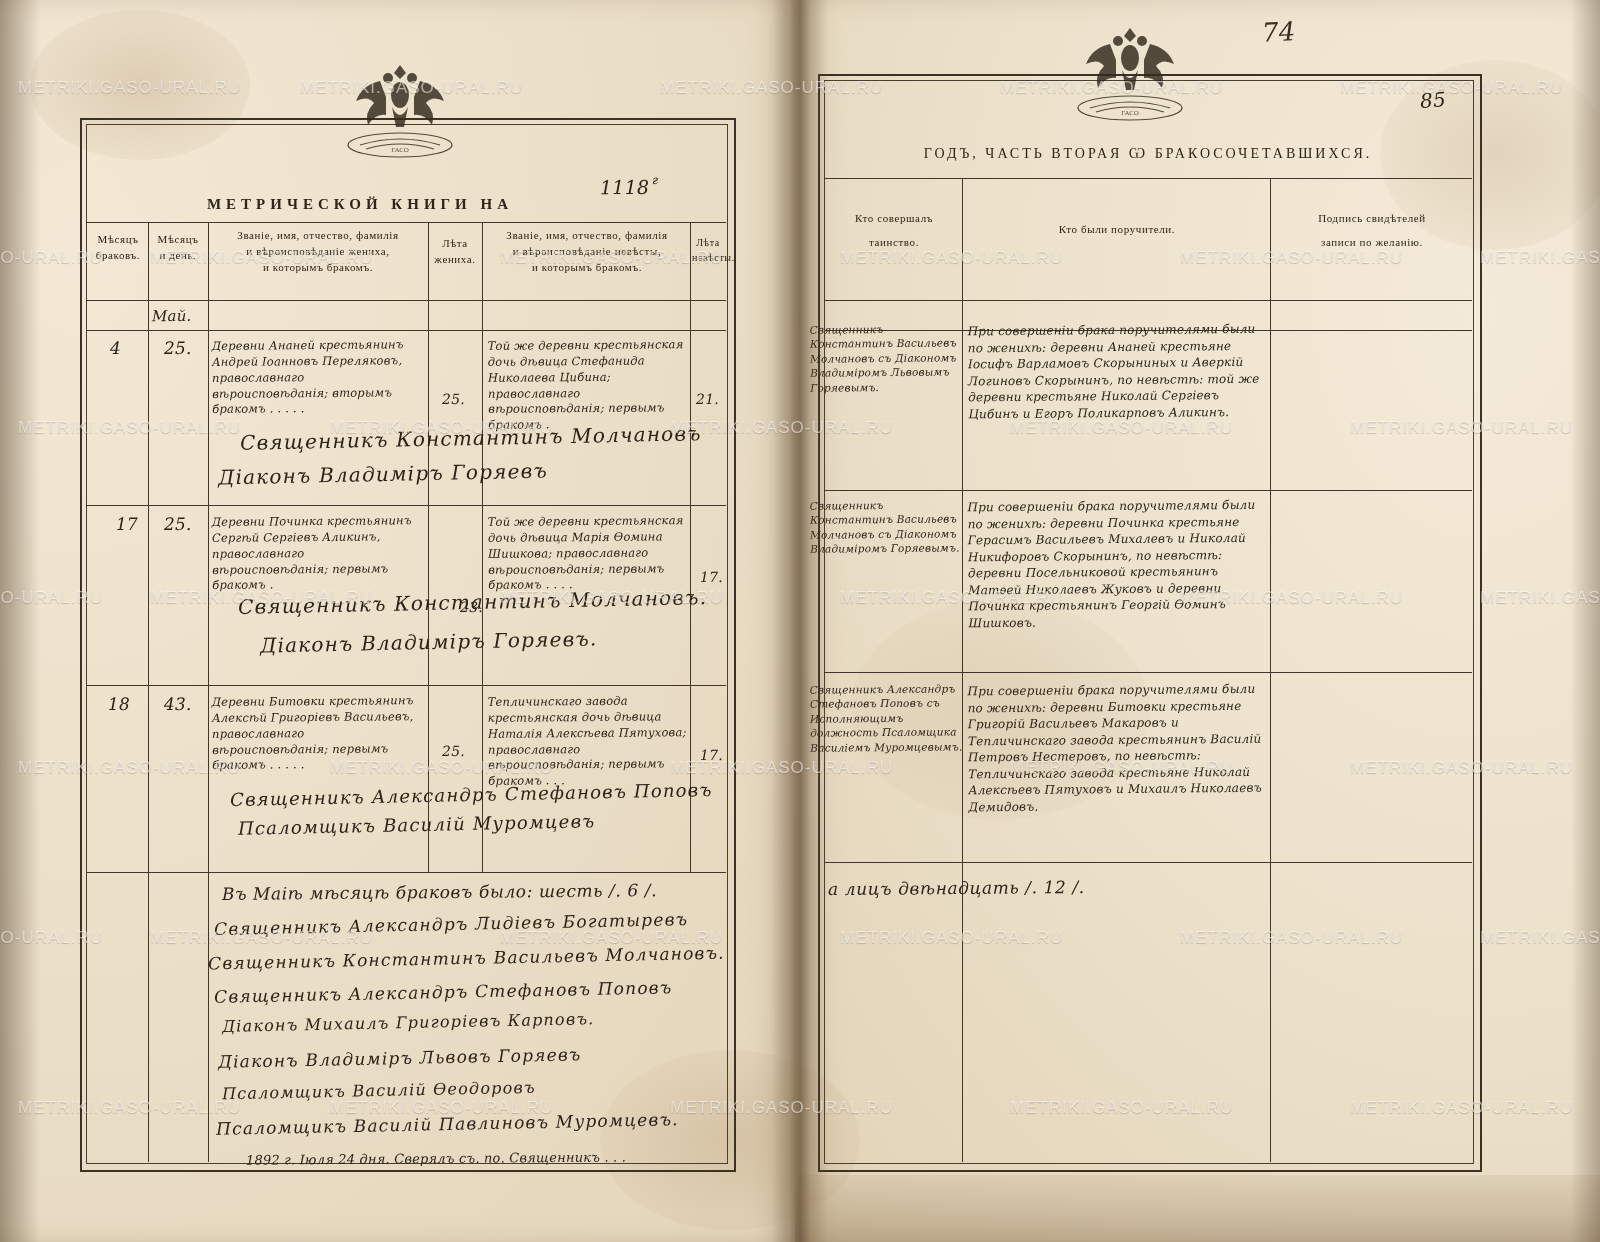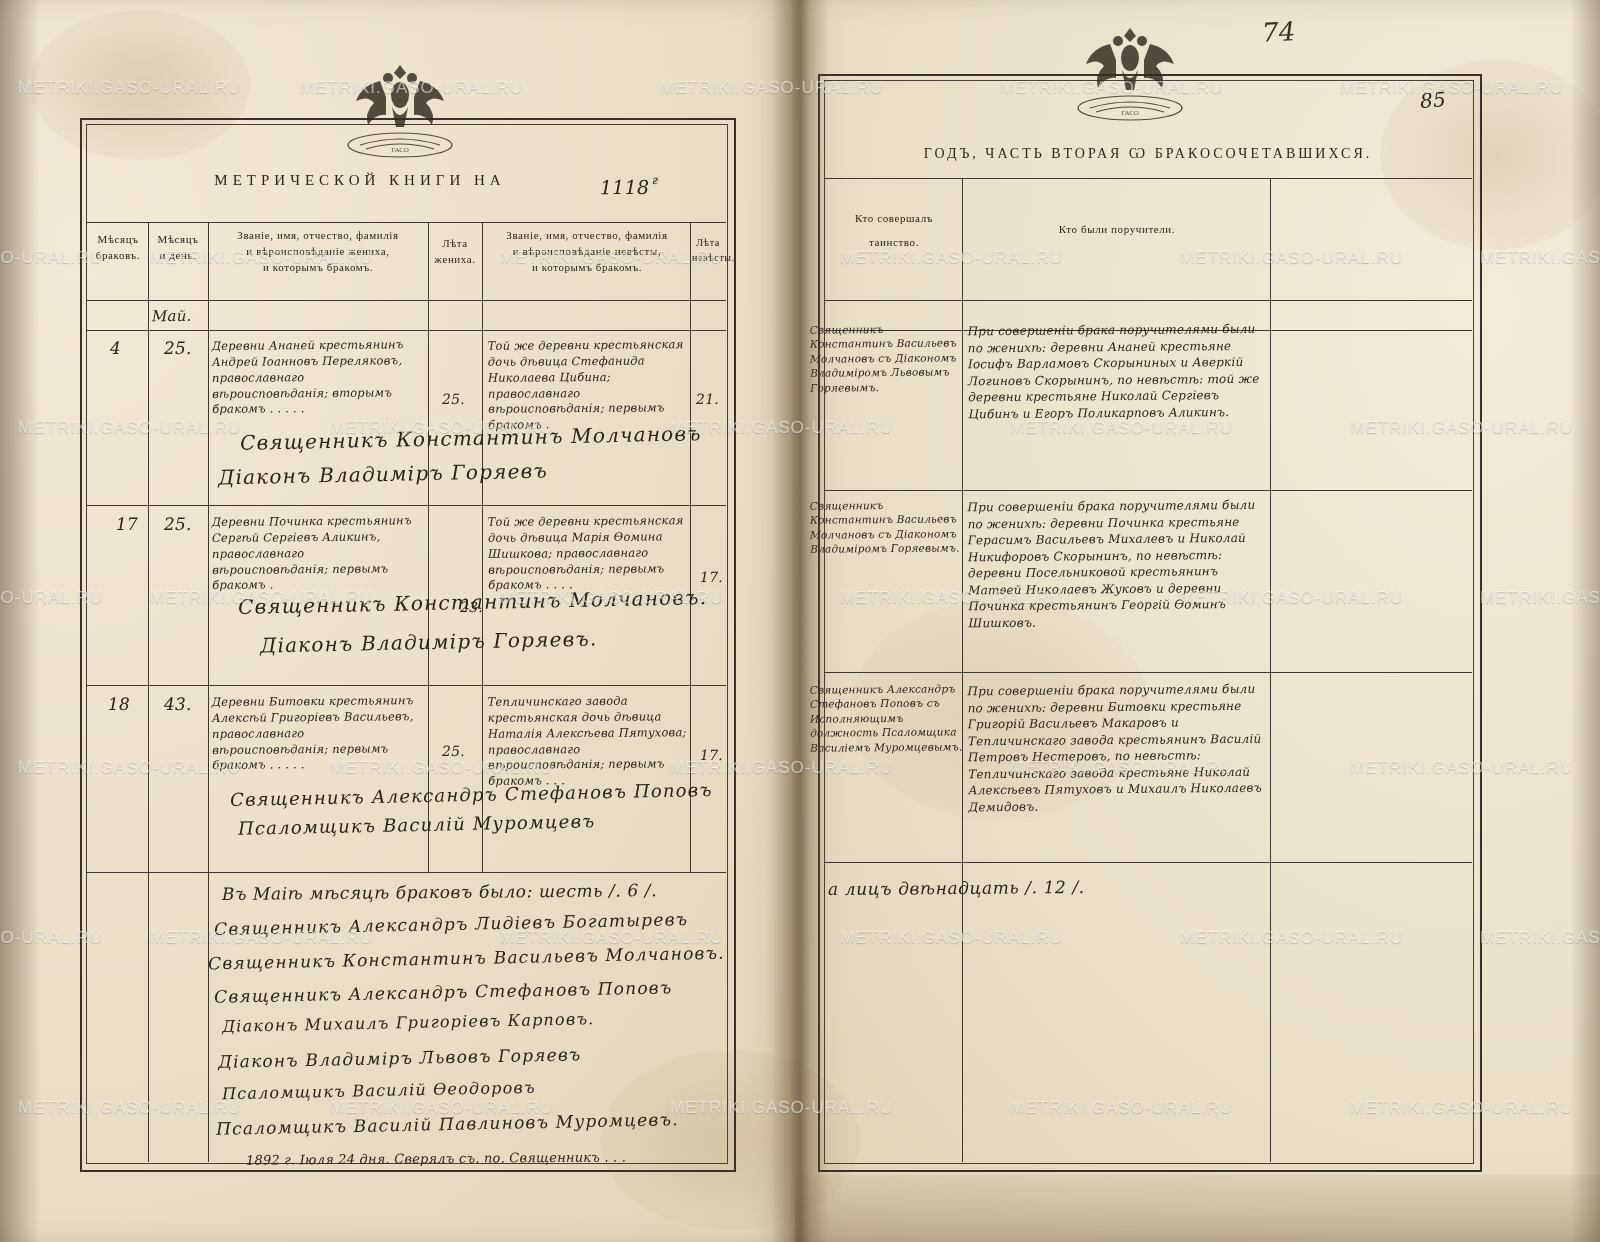--- a/index.html
+++ b/index.html
@@ -197,21 +197,21 @@
       <circle cx="48" cy="33" r="5"></circle>
       <circle cx="72" cy="33" r="5"></circle>
     </g>
     <text x="60" y="107" font-size="7" text-anchor="middle" fill="#3a2f20" font-family="Liberation Serif, serif">ГАСО</text>
   </svg>
 
   <div class="frame" style="left:80px;top:118px;width:652px;height:1050px;"></div>
   <div class="frame inner" style="left:86px;top:124px;width:640px;height:1038px;border-color:#4a3e30;"></div>
 
   <div class="hline" style="left:86px;top:222px;width:640px;"></div>
-  <div class="hdr big" style="left:150px;top:170px;width:420px;">МЕТРИЧЕСКОЙ КНИГИ НА</div>
+  <div class="hdr big" style="left:150px;top:194px;width:420px;font-weight:bold;">МЕТРИЧЕСКОЙ КНИГИ НА</div>
   <div class="hs year" style="left:600px;top:174px;">1118</div>
   <div class="hs" style="left:652px;top:172px;font-size:12px;">г</div>
 
   <div class="hline" style="left:86px;top:300px;width:640px;"></div>
 
   <div class="vline" style="left:148px;top:222px;height:940px;"></div>
   <div class="vline" style="left:208px;top:222px;height:940px;"></div>
   <div class="vline" style="left:428px;top:222px;height:650px;"></div>
   <div class="vline" style="left:482px;top:222px;height:650px;"></div>
   <div class="vline" style="left:690px;top:222px;height:650px;"></div>
@@ -307,20 +307,22 @@
   <div class="vline" style="left:1270px;top:178px;height:984px;"></div>
 
   <div class="hline" style="left:824px;top:330px;width:648px;"></div>
   <div class="hline" style="left:824px;top:490px;width:648px;"></div>
   <div class="hline" style="left:824px;top:672px;width:648px;"></div>
   <div class="hline" style="left:824px;top:862px;width:648px;"></div>
 
   <div class="hdr" style="left:828px;top:206px;width:132px;white-space:pre-line;line-height:2.2;">Кто совершалъ
 таинство.</div>
   <div class="hdr" style="left:966px;top:222px;width:302px;">Кто были поручители.</div>
+  <div class="hdr" style="left:1274px;top:206px;width:196px;white-space:pre-line;line-height:2.2;">Подпись свидѣтелей
+записи по желанію.</div>
 
   <div class="hs small" style="left:810px;top:322px;width:158px;font-size:10.5px;">Священникъ Константинъ Васильевъ Молчановъ съ Діакономъ Владиміромъ Львовымъ Горяевымъ.</div>
   <div class="hs small" style="left:968px;top:322px;width:298px;font-size:12px;">При совершеніи брака поручителями были по женихѣ: деревни Ананей крестьяне Іосифъ Варламовъ Скорыниных и Аверкій Логиновъ Скорынинъ, по невѣстѣ: той же деревни крестьяне Николай Сергіевъ Цибинъ и Егоръ Поликарповъ Аликинъ.</div>
 
   <div class="hs small" style="left:810px;top:498px;width:158px;font-size:10.5px;">Священникъ Константинъ Васильевъ Молчановъ съ Діакономъ Владиміромъ Горяевымъ.</div>
   <div class="hs small" style="left:968px;top:498px;width:298px;font-size:12px;">При совершеніи брака поручителями были по женихѣ: деревни Починка крестьяне Герасимъ Васильевъ Михалевъ и Николай Никифоровъ Скорынинъ, по невѣстѣ: деревни Посельниковой крестьянинъ Матѳей Николаевъ Жуковъ и деревни Починка крестьянинъ Георгій Ѳоминъ Шишковъ.</div>
 
   <div class="hs small" style="left:810px;top:682px;width:158px;font-size:10.5px;">Священникъ Александръ Стефановъ Поповъ съ Исполняющимъ должность Псаломщика Василіемъ Муромцевымъ.</div>
   <div class="hs small" style="left:968px;top:682px;width:298px;font-size:12px;">При совершеніи брака поручителями были по женихѣ: деревни Битовки крестьяне Григорій Васильевъ Макаровъ и Тепличинскаго завода крестьянинъ Василій Петровъ Нестеровъ, по невѣстѣ: Тепличинскаго завода крестьяне Николай Алексѣевъ Пятуховъ и Михаилъ Николаевъ Демидовъ.</div>
 

